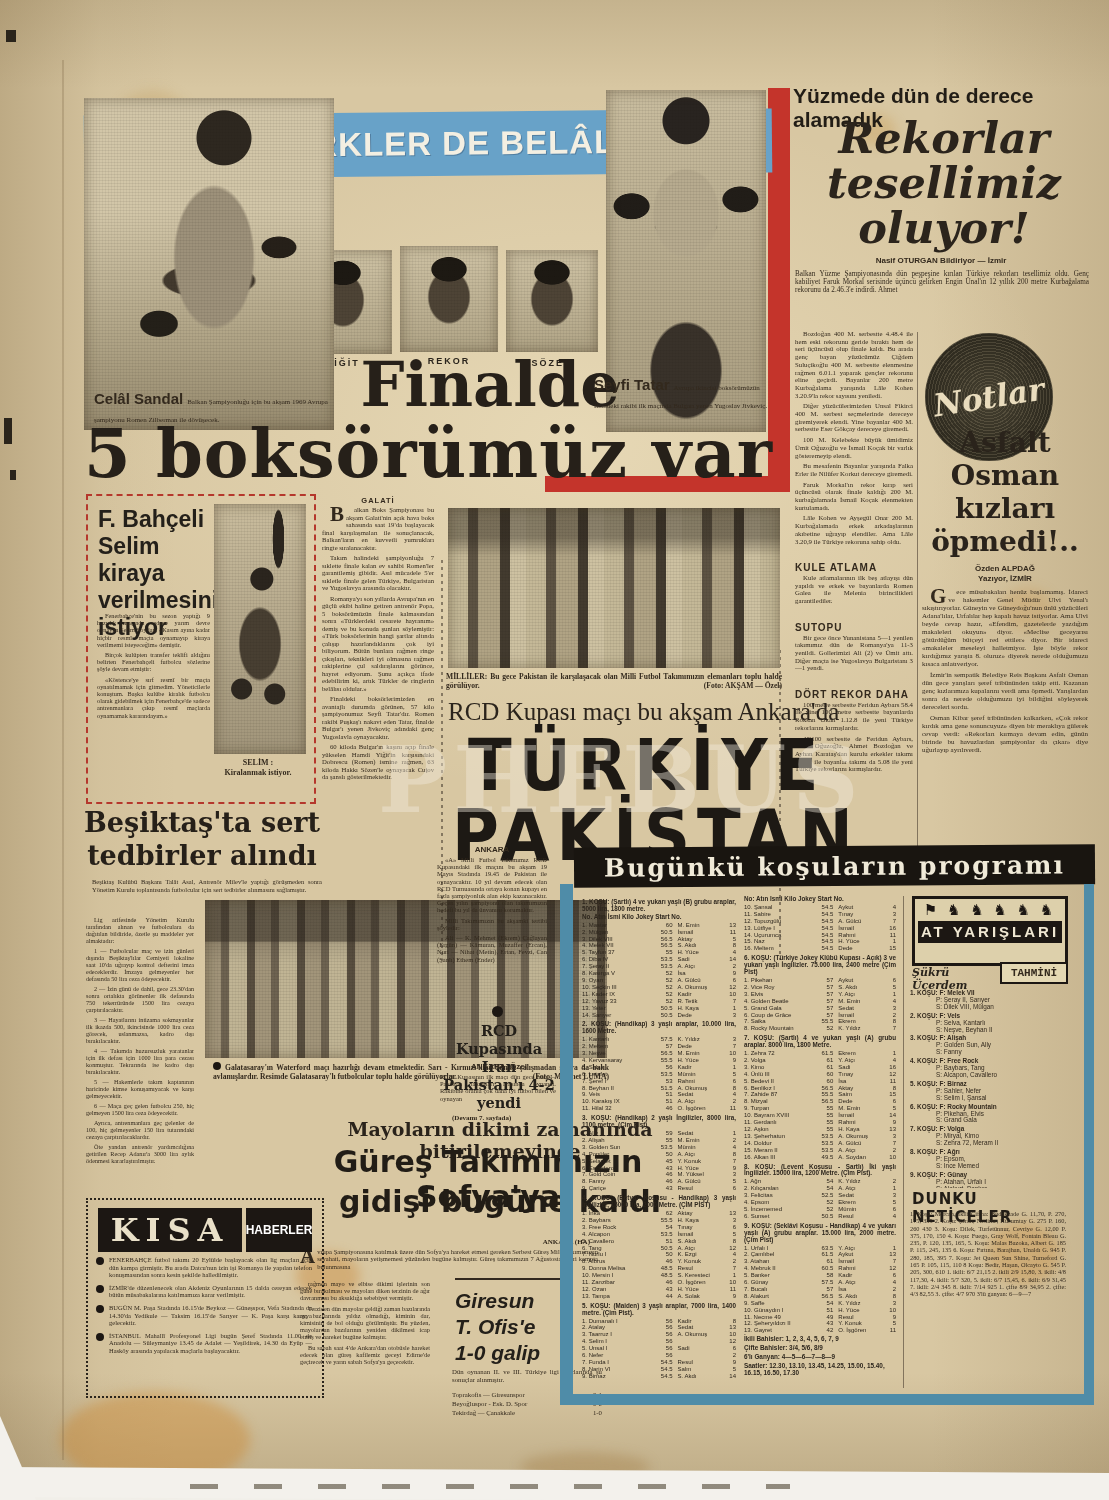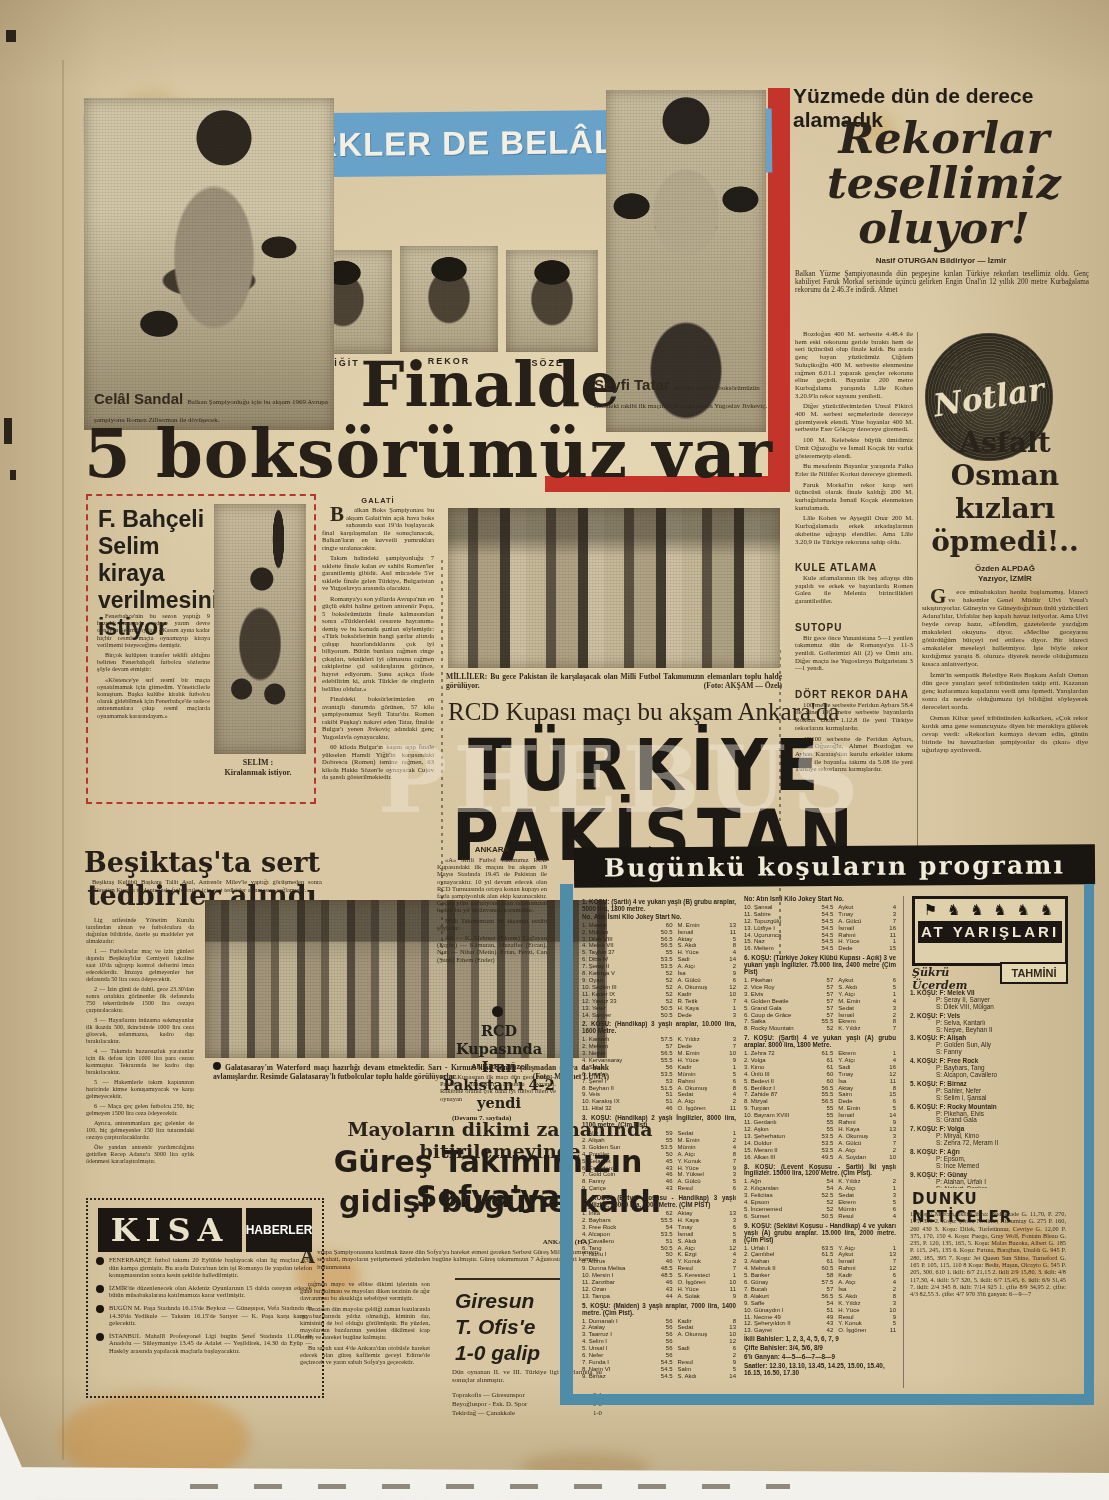--- a/index.html
+++ b/index.html
@@ -71,21 +71,21 @@
   
   .swim-kicker{position:absolute;left:793px;top:84px;width:300px;font-family:"Liberation Sans",sans-serif;font-weight:bold;font-size:21px;color:#221d16;}
   .swim-head{position:absolute;left:800px;top:116px;width:288px;font-family:"DejaVu Serif",serif;font-weight:bold;font-style:italic;font-size:43px;line-height:45px;text-align:center;color:#2b241c;}
   .byline{font-family:"Liberation Sans",sans-serif;font-weight:bold;font-size:8px;text-align:center;}
   .notlar{position:absolute;left:925px;top:333px;width:128px;height:128px;border-radius:50%;background:radial-gradient(circle,#45402f,#2e2a1f 70%);background-image:repeating-radial-gradient(circle,rgba(216,199,162,.16) 0 1px,transparent 1px 3px),radial-gradient(circle,#454030,#2d291e 72%);display:flex;align-items:center;justify-content:center;}
   .notlar span{font-family:"DejaVu Serif",serif;font-style:italic;font-weight:bold;font-size:31px;color:#e9dcbd;transform:rotate(-9deg);}
   .asf-head{position:absolute;left:922px;top:426px;width:166px;font-family:"DejaVu Serif",serif;font-weight:bold;font-size:28px;line-height:33px;text-align:center;color:#2a231b;}
   
   .dashedbox{position:absolute;left:86px;top:494px;width:226px;height:306px;border:2px dashed #b5372c;}
   .selim-head{position:absolute;left:98px;top:506px;width:118px;font-family:"Liberation Sans",sans-serif;font-weight:bold;font-size:23px;line-height:27px;color:#24201a;}
-  .besik-head{position:absolute;left:80px;top:806px;width:244px;font-family:"DejaVu Serif",serif;font-weight:bold;font-size:27px;line-height:33px;text-align:center;color:#262019;margin-top:40px;}
+  .besik-head{position:absolute;left:80px;top:806px;width:244px;font-family:"DejaVu Serif",serif;font-weight:bold;font-size:27px;line-height:33px;text-align:center;color:#262019;}
   .kisa-box{position:absolute;left:86px;top:1198px;width:234px;height:196px;border:2px dotted #2a241c;}
   .kisa-k{position:absolute;left:98px;top:1208px;width:144px;height:44px;background:#1c1713;color:#e9e0c8;display:flex;align-items:center;justify-content:center;font-family:"DejaVu Serif",serif;font-weight:bold;font-size:32px;letter-spacing:7px;}
   .kisa-h{position:absolute;left:246px;top:1208px;width:66px;height:44px;background:#1c1713;color:#ffffff;display:flex;align-items:center;justify-content:center;font-family:"Liberation Sans",sans-serif;font-weight:bold;font-size:12px;}
   .kisa-items{position:absolute;left:96px;top:1256px;width:216px;font-size:6.5px;line-height:7.6px;overflow:hidden;}
   .kisa-items .it{margin:0 0 5px 0;text-align:justify;position:relative;padding-left:13px;}
   .kisa-items .it::before{content:"";position:absolute;left:0;top:1px;width:8px;height:8px;border-radius:50%;background:#1c1713;}
   
   .galati-head{position:absolute;left:322px;top:496px;width:112px;text-align:center;font-family:"Liberation Sans",sans-serif;font-weight:bold;font-size:7.5px;letter-spacing:1px;}
   .rcd-kicker{position:absolute;left:448px;top:698px;width:334px;font-size:25px;color:#2b241c;text-align:center;white-space:nowrap;}
   .tp{position:absolute;font-family:"DejaVu Sans",sans-serif;font-weight:bold;font-size:64px;letter-spacing:7px;color:#1d1914;transform:scaleY(1.12);white-space:nowrap;}
@@ -104,21 +104,21 @@
   .hrow{display:flex;white-space:nowrap;}
   .hn{flex:1.55;overflow:hidden;}
   .hk{width:20px;text-align:right;}
   .hj{flex:1;padding-left:5px;overflow:hidden;}
   .hs{width:13px;text-align:right;}
   .race-foot{font-weight:bold;font-size:6.4px;margin-top:2px;}
   .aty-box{position:absolute;left:912px;top:896px;width:150px;height:64px;border:3px solid #1c1713;background:#ddd0ab;}
   .aty-ic{text-align:center;font-size:15px;line-height:22px;color:#1c1713;letter-spacing:3px;}
   .aty-bar{margin:0 3px;background:#1c1713;color:#efe7d2;text-align:center;font-family:"Liberation Sans",sans-serif;font-weight:bold;font-size:15px;letter-spacing:3px;line-height:22px;}
   .aty-author{position:absolute;left:912px;top:966px;width:86px;font-family:"DejaVu Serif",serif;font-style:italic;font-weight:bold;font-size:11px;color:#2a241c;}
-  .aty-tah{position:absolute;left:1000px;top:962px;width:64px;height:18px;border:2px solid #1c1713;background:#e4d8b3;display:flex;align-items:center;justify-content:center;font-family:Liberation Sans, sans-serif;font-weight:bold;font-size:11px;}
+  .aty-tah{position:absolute;left:1000px;top:962px;width:64px;height:18px;border:2px solid #1c1713;background:#e4d8b3;display:flex;align-items:center;justify-content:center;font-family:Liberation Mono, monospace;font-weight:bold;font-size:11px;}
   .tah-list{position:absolute;left:910px;top:990px;width:158px;height:198px;overflow:hidden;font-family:"Liberation Sans",sans-serif;font-size:6.4px;line-height:6.9px;}
   .tah-row{margin-bottom:2px;}
   .tah-row .l1{font-weight:bold;}
   .tah-row .l2{padding-left:26px;}
   .dunku-t{position:absolute;left:912px;top:1190px;width:152px;font-family:"DejaVu Sans",sans-serif;font-weight:bold;font-size:15px;letter-spacing:1px;color:#221d16;}
   .dunku-b{position:absolute;left:910px;top:1210px;width:156px;height:178px;font-size:6.3px;line-height:7.3px;text-align:justify;overflow:hidden;}
   .watermark{position:absolute;left:378px;top:726px;width:566px;font-family:"DejaVu Serif",serif;font-weight:bold;font-size:92px;letter-spacing:6px;color:rgba(242,237,222,.42);z-index:9;pointer-events:none;}
   .whitestrip{position:absolute;left:0;top:1470px;width:1109px;height:30px;background:#f3f1ec;transform:rotate(.3deg);}
   .bl-corner{position:absolute;left:0;top:1380px;width:90px;height:120px;background:#f3f1ec;clip-path:polygon(0 30%,40% 100%,0 100%);}
   .bdash{position:absolute;left:190px;top:1484px;width:600px;height:5px;background-image:repeating-linear-gradient(90deg,#5b5342 0 28px,transparent 28px 64px);opacity:.65;}

